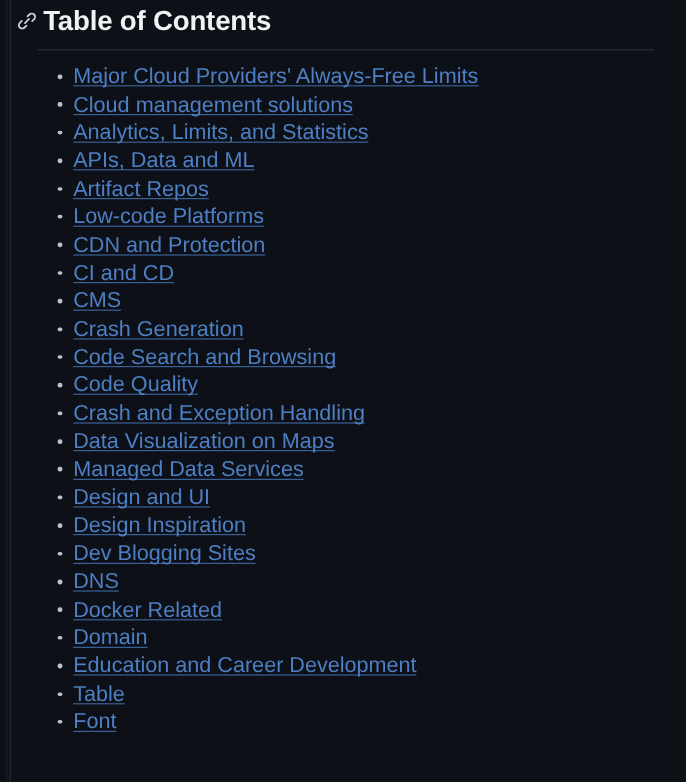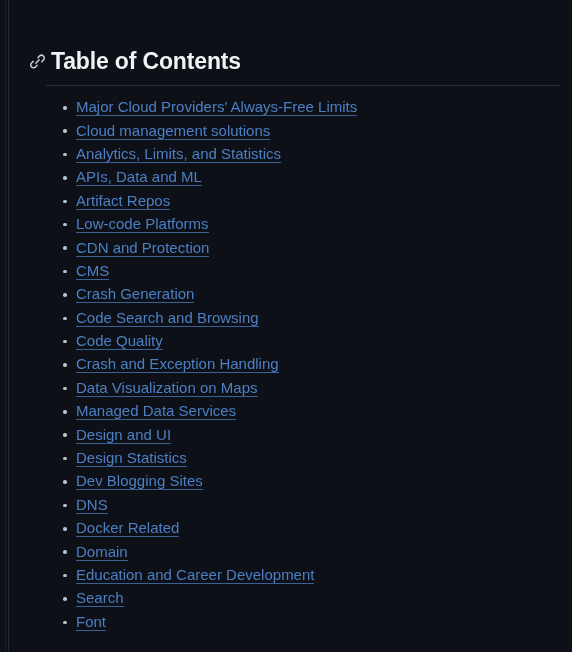--- a/index.html
+++ b/index.html
@@ -37,24 +37,23 @@
     position: absolute;
     left: 8px;
     top: 0;
     width: 1px;
     height: 652px;
     background: #232a33;
   }
 
   .content {
     position: absolute;
-    left: 16px;
+    left: 1px;
     top: 0;
     width: 460px;
-    margin-top: 44px;
   }
 
   
   .heading-row {
     display: flex;
     align-items: center;
     height: 34px;
     padding-left: 13px;
     box-sizing: border-box;
   }
@@ -111,21 +110,21 @@
     position: absolute;
     left: 47px;
     top: 10px;
     width: 3.5px;
     height: 3.5px;
     border-radius: 50%;
     background: #b8c2cc;
   }
   .toc-link {
     color: #4d7fc4;
-    font-size: 15px;
+    font-size: 18px;
     line-height: 16px;
     text-decoration: none;
     border-bottom: 1px solid #3b6096;
     white-space: nowrap;
     cursor: pointer;
   }
 </style>
 </head>
 <body>
 
@@ -173,20 +172,24 @@
         <li class="toc-item">
           <span class="bullet"></span>
           <a class="toc-link" href="#">Low-code Platforms</a>
         </li>
         <li class="toc-item">
           <span class="bullet"></span>
           <a class="toc-link" href="#">CDN and Protection</a>
         </li>
         <li class="toc-item">
           <span class="bullet"></span>
+          <a class="toc-link" href="#">CI and CD</a>
+        </li>
+        <li class="toc-item">
+          <span class="bullet"></span>
           <a class="toc-link" href="#">CMS</a>
         </li>
         <li class="toc-item">
           <span class="bullet"></span>
           <a class="toc-link" href="#">Crash Generation</a>
         </li>
         <li class="toc-item">
           <span class="bullet"></span>
           <a class="toc-link" href="#">Code Search and Browsing</a>
         </li>
@@ -205,21 +208,21 @@
         <li class="toc-item">
           <span class="bullet"></span>
           <a class="toc-link" href="#">Managed Data Services</a>
         </li>
         <li class="toc-item">
           <span class="bullet"></span>
           <a class="toc-link" href="#">Design and UI</a>
         </li>
         <li class="toc-item">
           <span class="bullet"></span>
-          <a class="toc-link" href="#">Design Statistics</a>
+          <a class="toc-link" href="#">Design Inspiration</a>
         </li>
         <li class="toc-item">
           <span class="bullet"></span>
           <a class="toc-link" href="#">Dev Blogging Sites</a>
         </li>
         <li class="toc-item">
           <span class="bullet"></span>
           <a class="toc-link" href="#">DNS</a>
         </li>
         <li class="toc-item">
@@ -229,21 +232,21 @@
         <li class="toc-item">
           <span class="bullet"></span>
           <a class="toc-link" href="#">Domain</a>
         </li>
         <li class="toc-item">
           <span class="bullet"></span>
           <a class="toc-link" href="#">Education and Career Development</a>
         </li>
         <li class="toc-item">
           <span class="bullet"></span>
-          <a class="toc-link" href="#">Search</a>
+          <a class="toc-link" href="#">Table</a>
         </li>
         <li class="toc-item">
           <span class="bullet"></span>
           <a class="toc-link" href="#">Font</a>
         </li>
       </ul>
 
   </div>
 </div>
 

